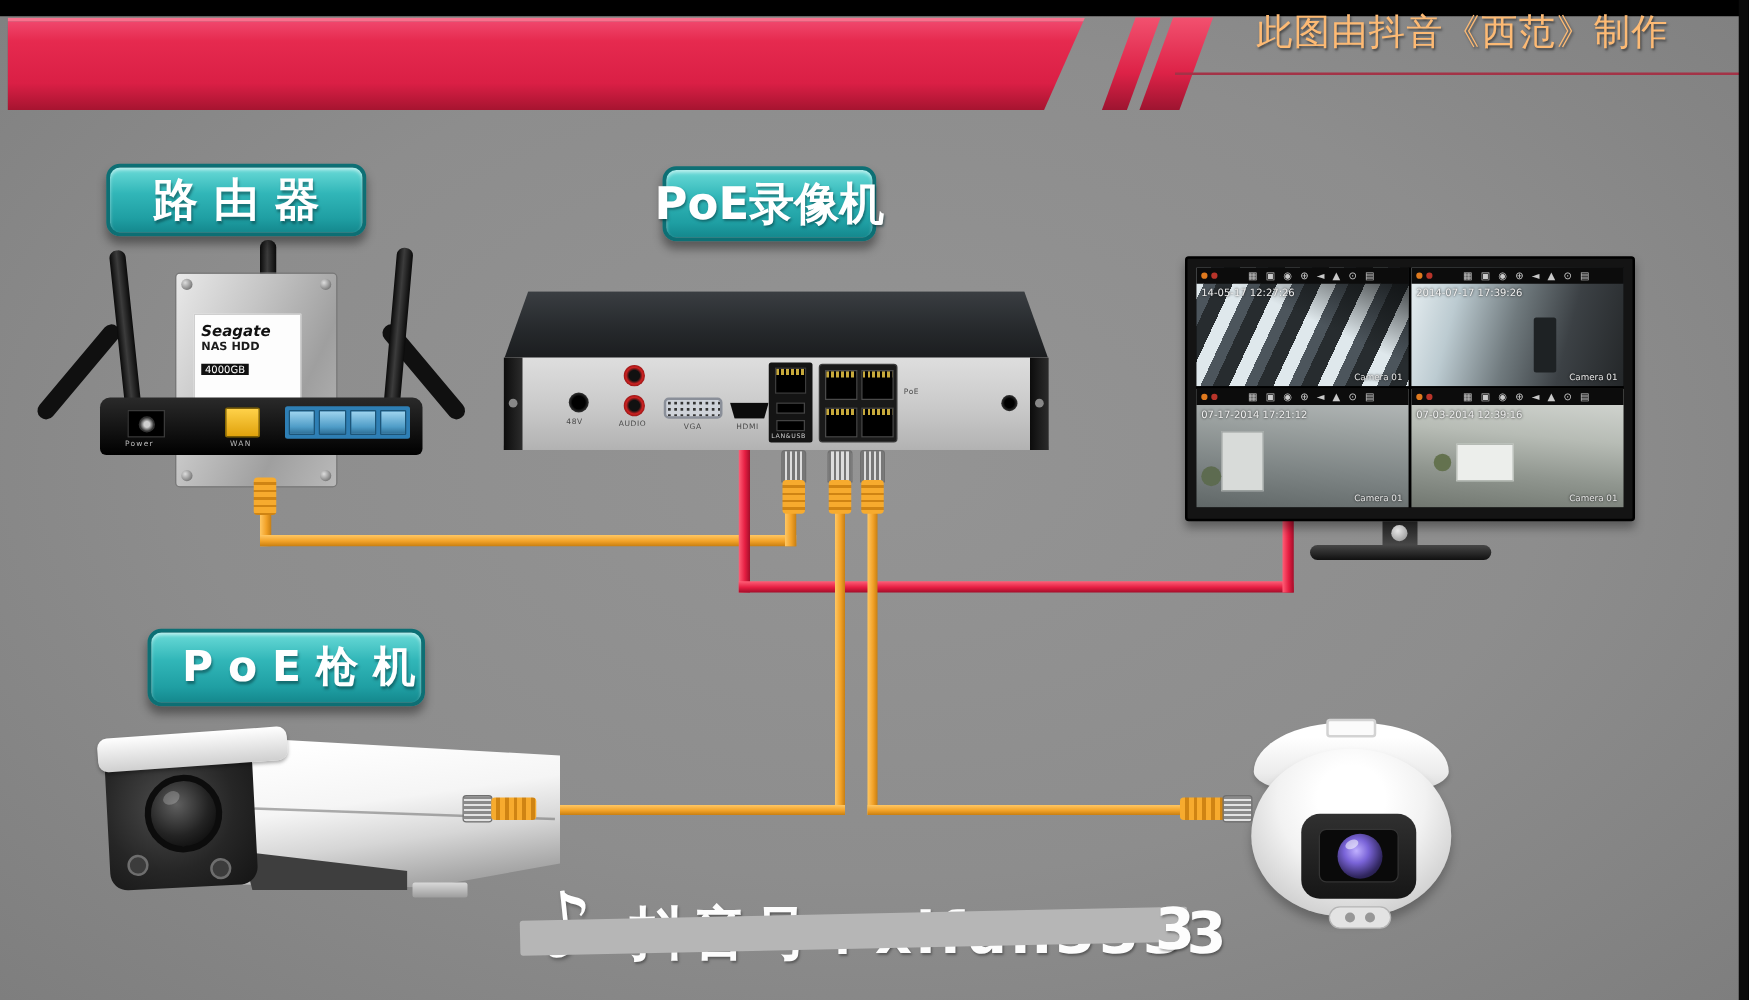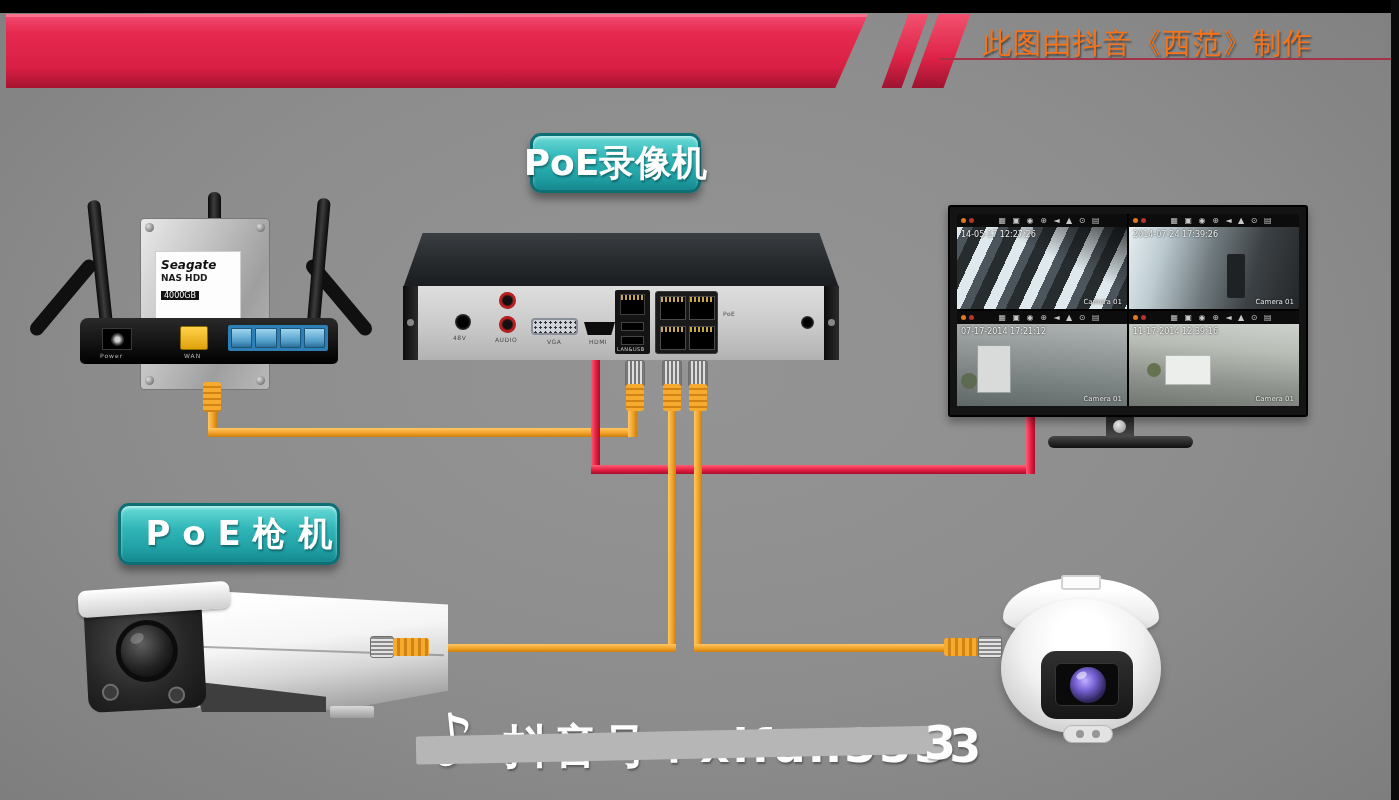--- a/index.html
+++ b/index.html
@@ -15,22 +15,22 @@
   .banner { position:absolute; left:6px; top:14px; width:862px; height:74px; z-index:40;
     background:linear-gradient(180deg,#f0476d 0%,#e62a4f 22%,#da1f45 70%,#a61430 100%);
     clip-path:polygon(0 0,100% 0,96.2% 100%,0 100%);
     box-shadow:0 6px 9px rgba(0,0,0,.4); border-top:3px solid #f8718d; }
   .banner-title { position:absolute; left:40px; top:12px; font-size:50px; font-weight:bold;
     color:#fff; letter-spacing:2px; text-shadow:2px 3px 3px rgba(60,0,10,.55); white-space:nowrap; }
   .stripe { position:absolute; top:14px; height:74px; z-index:40;
     background:linear-gradient(180deg,#f2516f 0%,#dd2247 60%,#9d1430 100%); transform:skewX(-20deg); }
   .stripe.s1 { left:895px; width:20px; }
   .stripe.s2 { left:925px; width:32px; }
-  .credit { position:absolute; left:960px; top:24px; width:375px; text-align:center; z-index:40;
-    font-size:29px; color:#f97316; letter-spacing:1px; text-shadow:1px 2px 2px rgba(0,0,0,.5); white-space:nowrap; }
+  .credit { position:absolute; left:960px; top:6px; width:375px; text-align:right; z-index:40;
+    font-size:29px; color:#fdba74; letter-spacing:1px; text-shadow:1px 2px 2px rgba(0,0,0,.5); white-space:nowrap; }
   .credit-rule { position:absolute; left:940px; top:58px; width:452px; height:2px;
     background:#a33347; z-index:40; }
   .edge-right { position:absolute; right:0; top:0; width:8px; height:800px; background:#0a0a0a; z-index:41; }
 
   
   .tag { position:absolute; z-index:30; display:flex; align-items:center; justify-content:center;
     background:linear-gradient(180deg,#6adbd8 0%,#31b6b8 40%,#1f9fa3 78%,#14888d 100%);
     border:3px solid #0d6f74; border-radius:11px; color:#fff; font-weight:bold;
     box-shadow:0 6px 8px rgba(0,0,0,.38), inset 0 2px 3px rgba(255,255,255,.55);
     text-shadow:1px 2px 2px rgba(0,40,45,.45); white-space:nowrap; }
@@ -321,21 +321,21 @@
         </div>
         <div class="feed f1">
           <div class="scene">
             <div class="prop" style="left:98px;top:40px;width:18px;height:44px;background:#1e2224;border-radius:2px"></div>
           </div>
           <div class="feed-bar">
             <span class="dot o"></span>
             <span class="dot r"></span>
             <span class="feed-icons">▦ ▣ ◉ ⊕ ◄ ▲ ⊙ ▤</span>
           </div>
-          <div class="feed-ts">2014-07-24 17:39:26</div>
+          <div class="feed-ts">2014-07-17 17:39:26</div>
           <div class="feed-cam">Camera 01</div>
         </div>
         <div class="feed f2">
           <div class="scene">
             <div class="prop" style="left:20px;top:34px;width:34px;height:48px;background:#d8dbd9;border:1px solid #9aa09e"></div>
             <div class="prop" style="left:4px;top:62px;width:16px;height:16px;border-radius:50%;background:#5d6b50"></div>
           </div>
           <div class="feed-bar">
             <span class="dot o"></span>
             <span class="dot r"></span>
@@ -347,21 +347,21 @@
         <div class="feed f3">
           <div class="scene">
             <div class="prop" style="left:36px;top:44px;width:46px;height:30px;background:#eceeeb;border:1px solid #b5bab4"></div>
             <div class="prop" style="left:18px;top:52px;width:14px;height:14px;border-radius:50%;background:#64724f"></div>
           </div>
           <div class="feed-bar">
             <span class="dot o"></span>
             <span class="dot r"></span>
             <span class="feed-icons">▦ ▣ ◉ ⊕ ◄ ▲ ⊙ ▤</span>
           </div>
-          <div class="feed-ts">11-17-2014 12:39:16</div>
+          <div class="feed-ts">07-03-2014 12:39:16</div>
           <div class="feed-cam">Camera 01</div>
         </div>
       </div>
     </div>
     <div class="mon-neck"></div>
     <div class="mon-base"></div>
   </div>
 
   <div class="bullet">
     <div class="bl-body"></div>
@@ -385,20 +385,21 @@
           <div class="dm-lens"></div>
         </div>
       </div>
       <div class="dm-led">
           <i></i>
           <i></i>
         </div>
     </div>
   </div>
 
+  <div class="tag tag-router">路 由 器</div>
   <div class="tag tag-nvr">PoE录像机</div>
   <div class="tag tag-bullet">P o E 枪 机</div>
 
   <div class="wm-note">♪</div>
   <div class="wm-text">抖音号：xifan3333</div>
   <div class="wm-bar"></div>
   <div class="wm-last">3</div>
 </div>
 
 </body></html>

